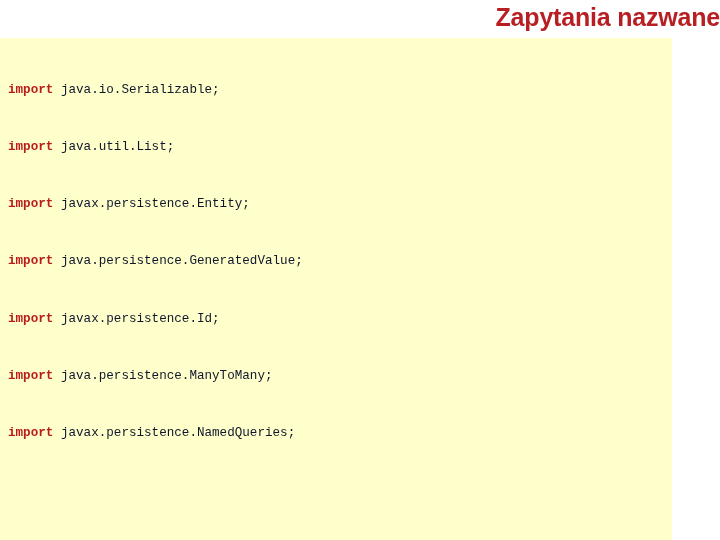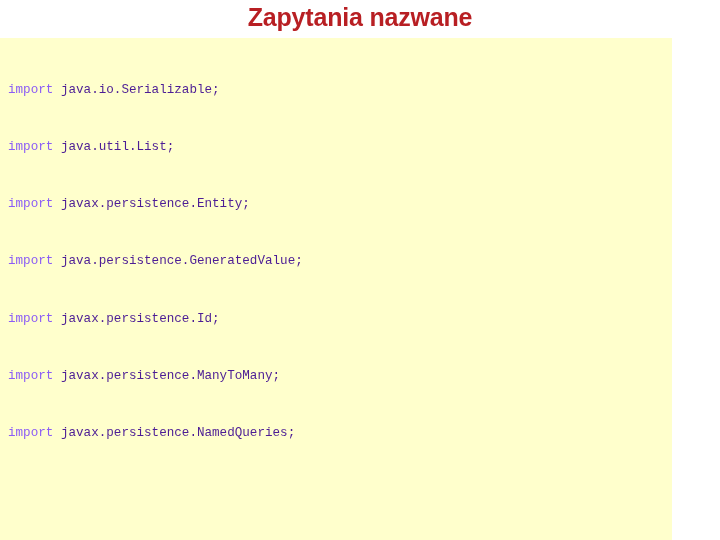--- a/index.html
+++ b/index.html
@@ -19,21 +19,21 @@
     height: 540px;
     background: #ffffff;
   }
   .slide-title {
     position: absolute;
     top: 0px;
     left: 0px;
     width: 720px;
     height: 36px;
     line-height: 34px;
-    text-align: center;
+    text-align: right;
     font-family: "Liberation Sans", sans-serif;
     font-size: 25px;
     font-weight: bold;
     color: #b81f23;
     letter-spacing: -0.2px;
     white-space: nowrap;
   }
   .code-panel {
     position: absolute;
     left: 0px;
@@ -53,22 +53,22 @@
     line-height: 14.3px;
     white-space: pre;
     color: #333333;
   }
   .ln {
     display: block;
     height: 14.3px;
     white-space: pre;
   }
   
-  .kw-b     { color: #8b5cf6; font-weight: normal; }                       
-  .plain    { color: #4c1d95; }
+  .kw-b     { color: #b91c1c; font-weight: bold; }                       
+  .plain    { color: #0f172a; }
 </style>
 </head>
 <body>
 
 <div class="slide">
 
   <div class="slide-title">Zapytania nazwane</div>
 
   <div class="code-panel">
     <div class="code-lines">
@@ -76,21 +76,21 @@
       <span class="ln"><span class="kw-b">import</span><span class="plain"> java.io.Serializable;</span></span>
 
       <span class="ln"><span class="kw-b">import</span><span class="plain"> java.util.List;</span></span>
 
       <span class="ln"><span class="kw-b">import</span><span class="plain"> javax.persistence.Entity;</span></span>
 
       <span class="ln"><span class="kw-b">import</span><span class="plain"> java.persistence.GeneratedValue;</span></span>
 
       <span class="ln"><span class="kw-b">import</span><span class="plain"> javax.persistence.Id;</span></span>
 
-      <span class="ln"><span class="kw-b">import</span><span class="plain"> javax.persistence.ManyToMany;</span></span>
+      <span class="ln"><span class="kw-b">import</span><span class="plain"> java.persistence.ManyToMany;</span></span>
 
       <span class="ln"><span class="kw-b">import</span><span class="plain"> javax.persistence.NamedQueries;</span></span>
 
 
       
 
       
 
       
 

